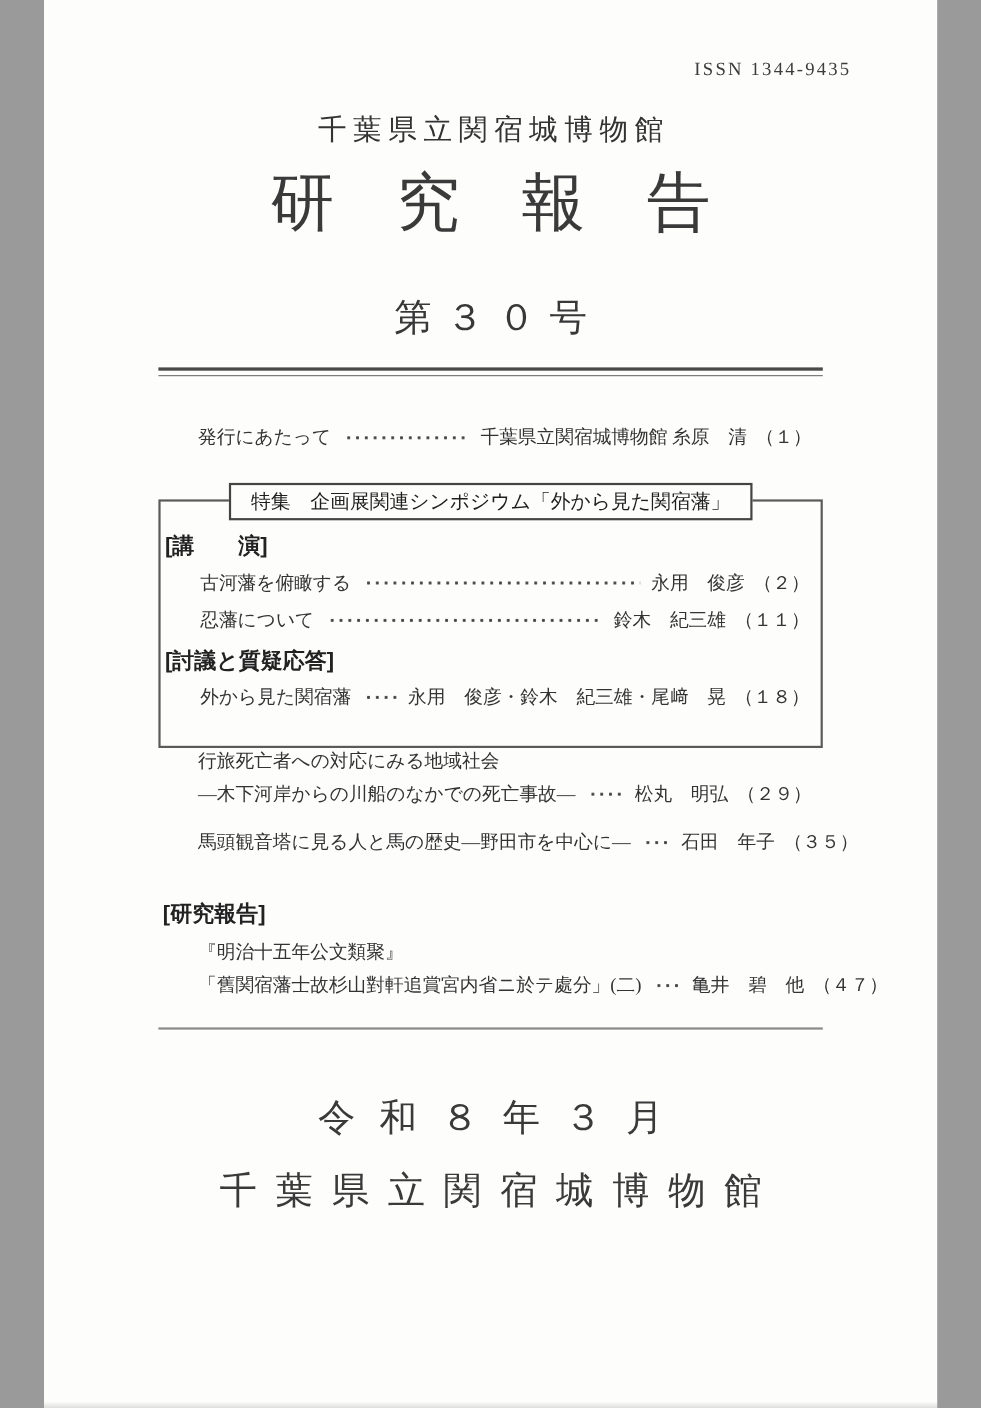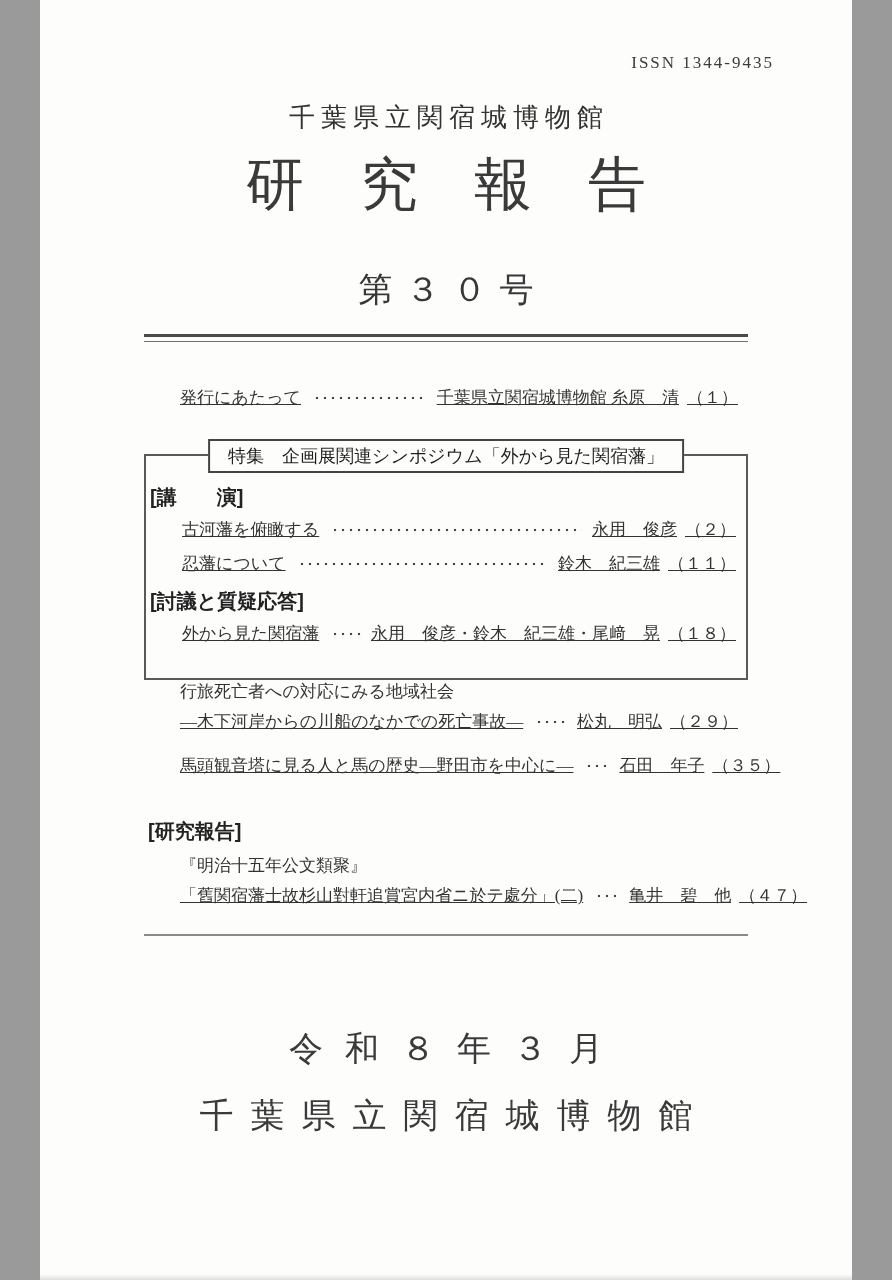--- a/index.html
+++ b/index.html
@@ -54,21 +54,20 @@
   .rule-thin  { height: 1px; background: #6f6f6f; margin-top: 4px; }
 
   .toc { margin: 0 104px; font-size: 17px; }
   .toc-row {
     display: flex;
     align-items: center;
     padding-left: 36px;
     padding-right: 10px;
     line-height: 24px;
     color: #333;
-    text-decoration: underline;
   }
   .toc-line {
     padding-left: 36px;
     line-height: 24px;
     color: #333;
   }
   .toc-row .t, .toc-row .a, .toc-row .p { white-space: nowrap; }
   .toc-row .p { margin-left: 8px; }
   .leader {
     flex: 1 1 auto;
@@ -118,21 +117,21 @@
 
   .sec-heading.notes-h    { margin-top: 40px; margin-bottom: 12px; }
   .line1 { margin-bottom: 6px; }
   .row-followup { margin-bottom: 0; }
   .row-standalone { margin-top: 20px; }
   .sec-heading.materials-h { margin-top: 42px; margin-bottom: 12px; }
 
   .bottom-rule { margin: 26px 104px 0 104px; height: 2px; background: #8a8a8a; }
 
   .date {
-    margin-top: 90px;
+    margin-top: 58px;
     text-align: center;
     font-size: 34px;
     letter-spacing: 22px;
     text-indent: 22px;
     color: #3a3a3a;
     line-height: 46px;
   }
   .pub-bottom {
     margin-top: 20px;
     text-align: center;

